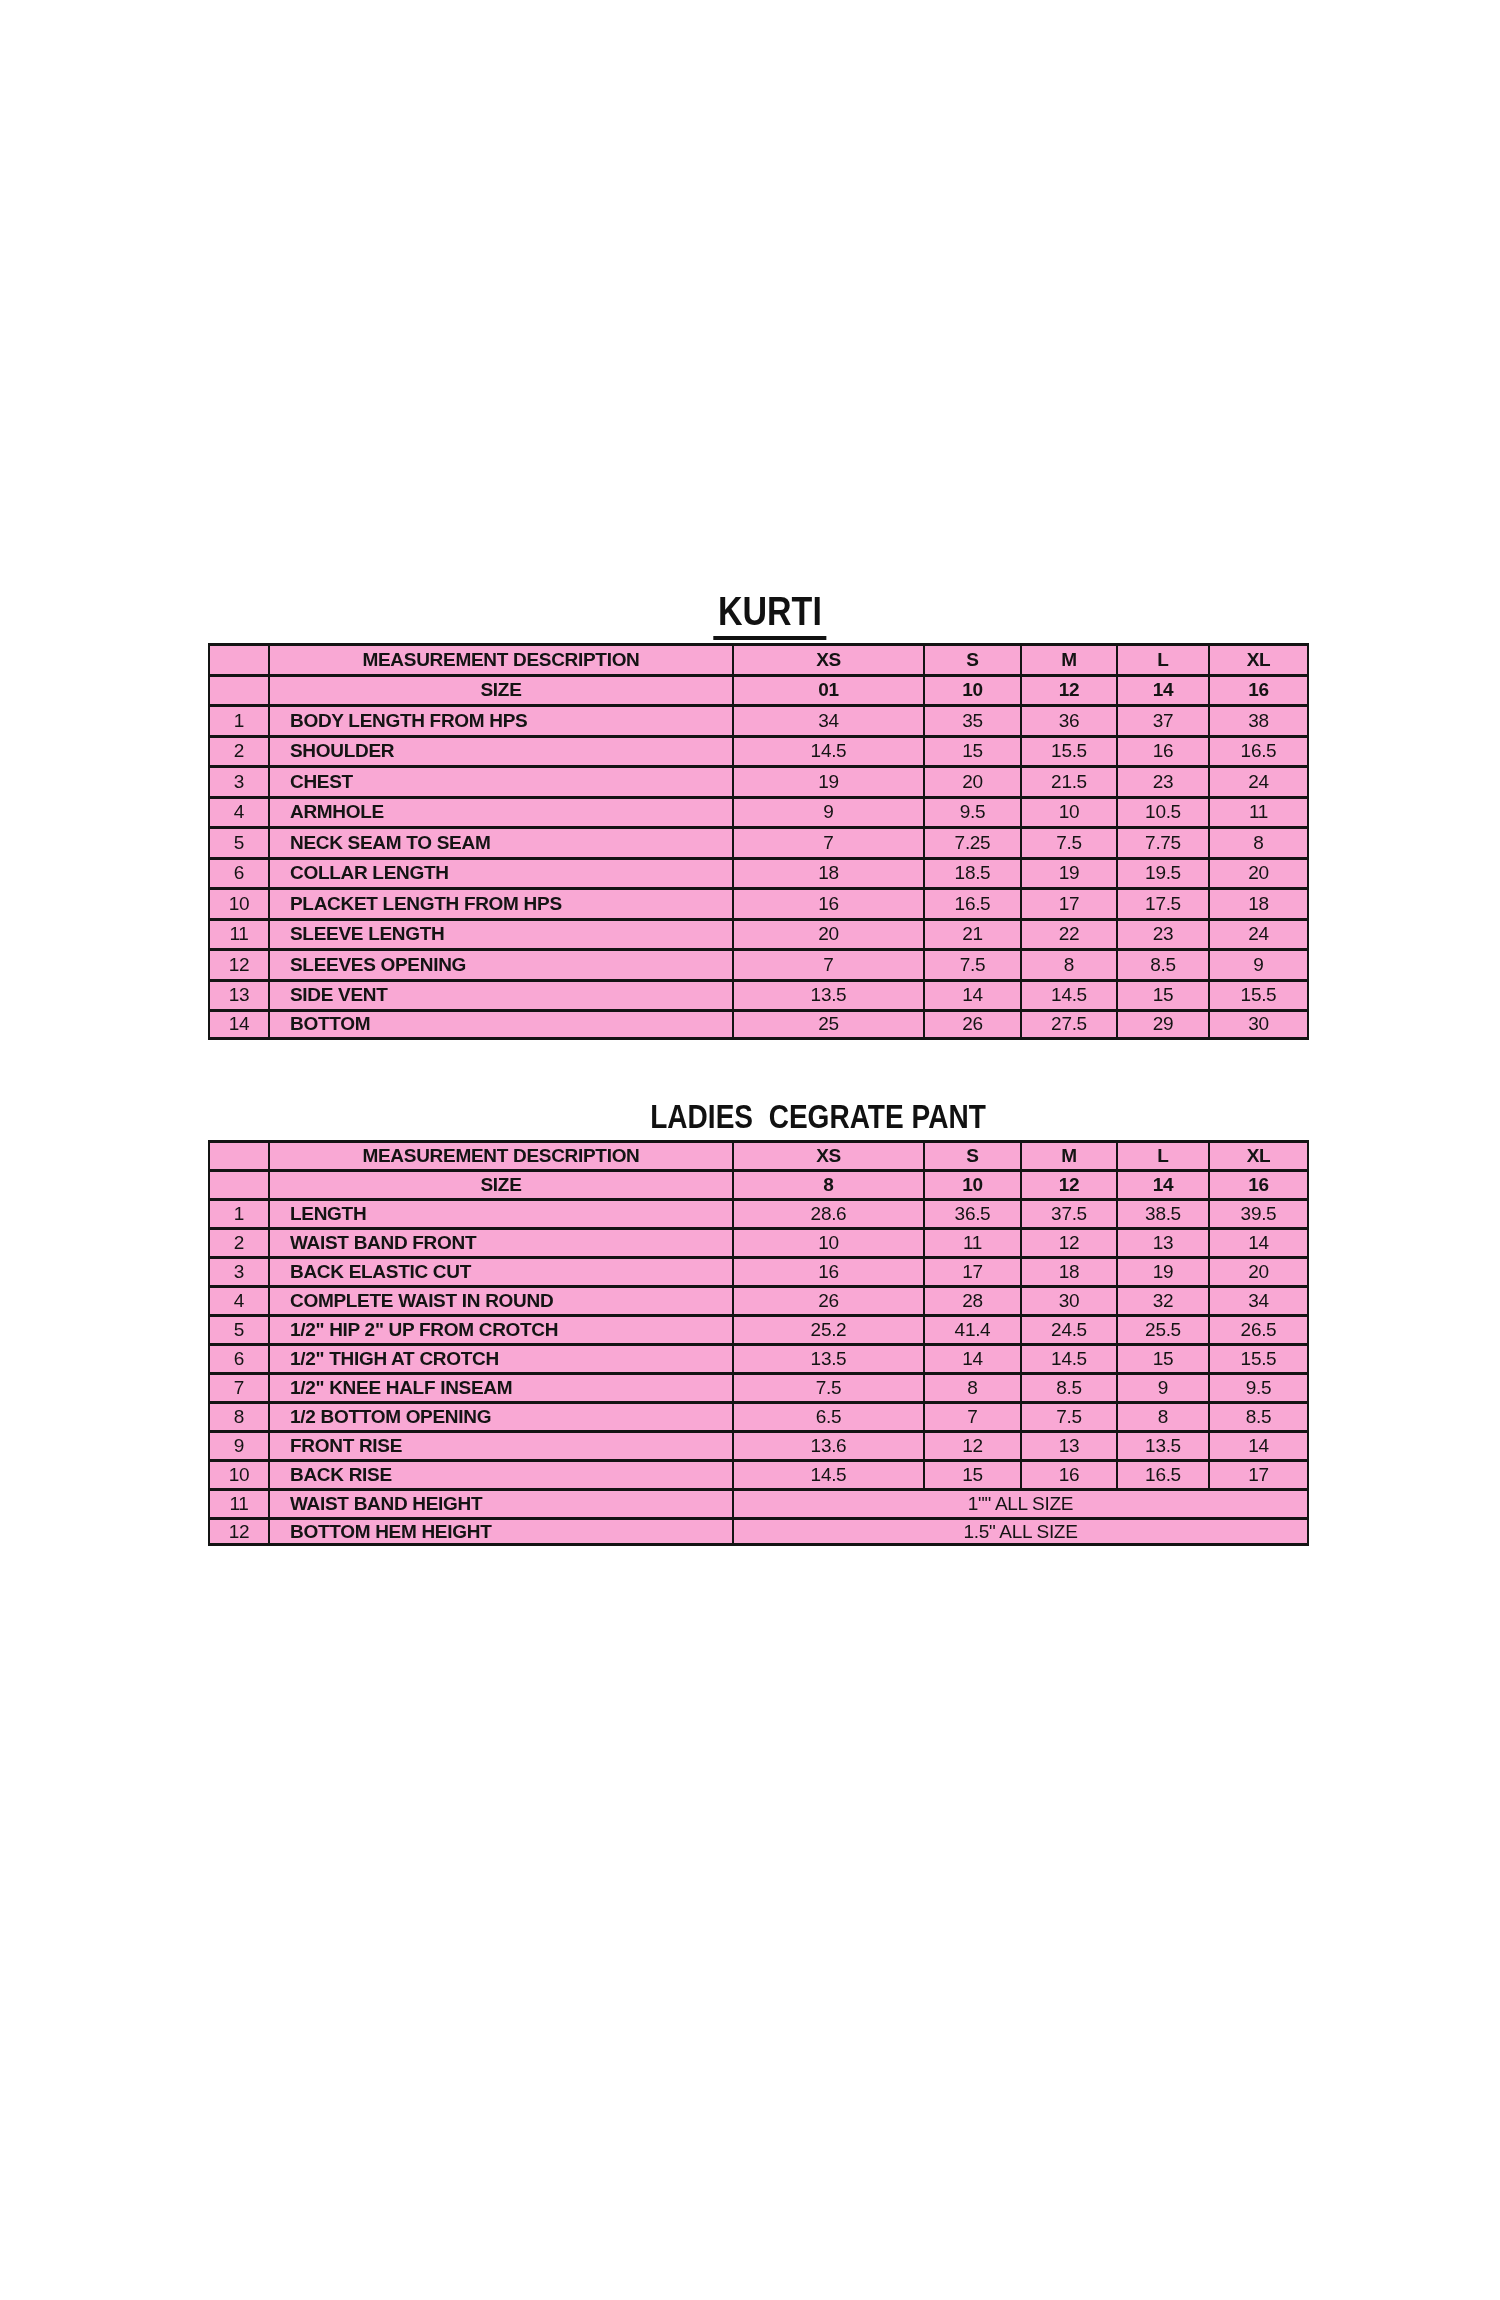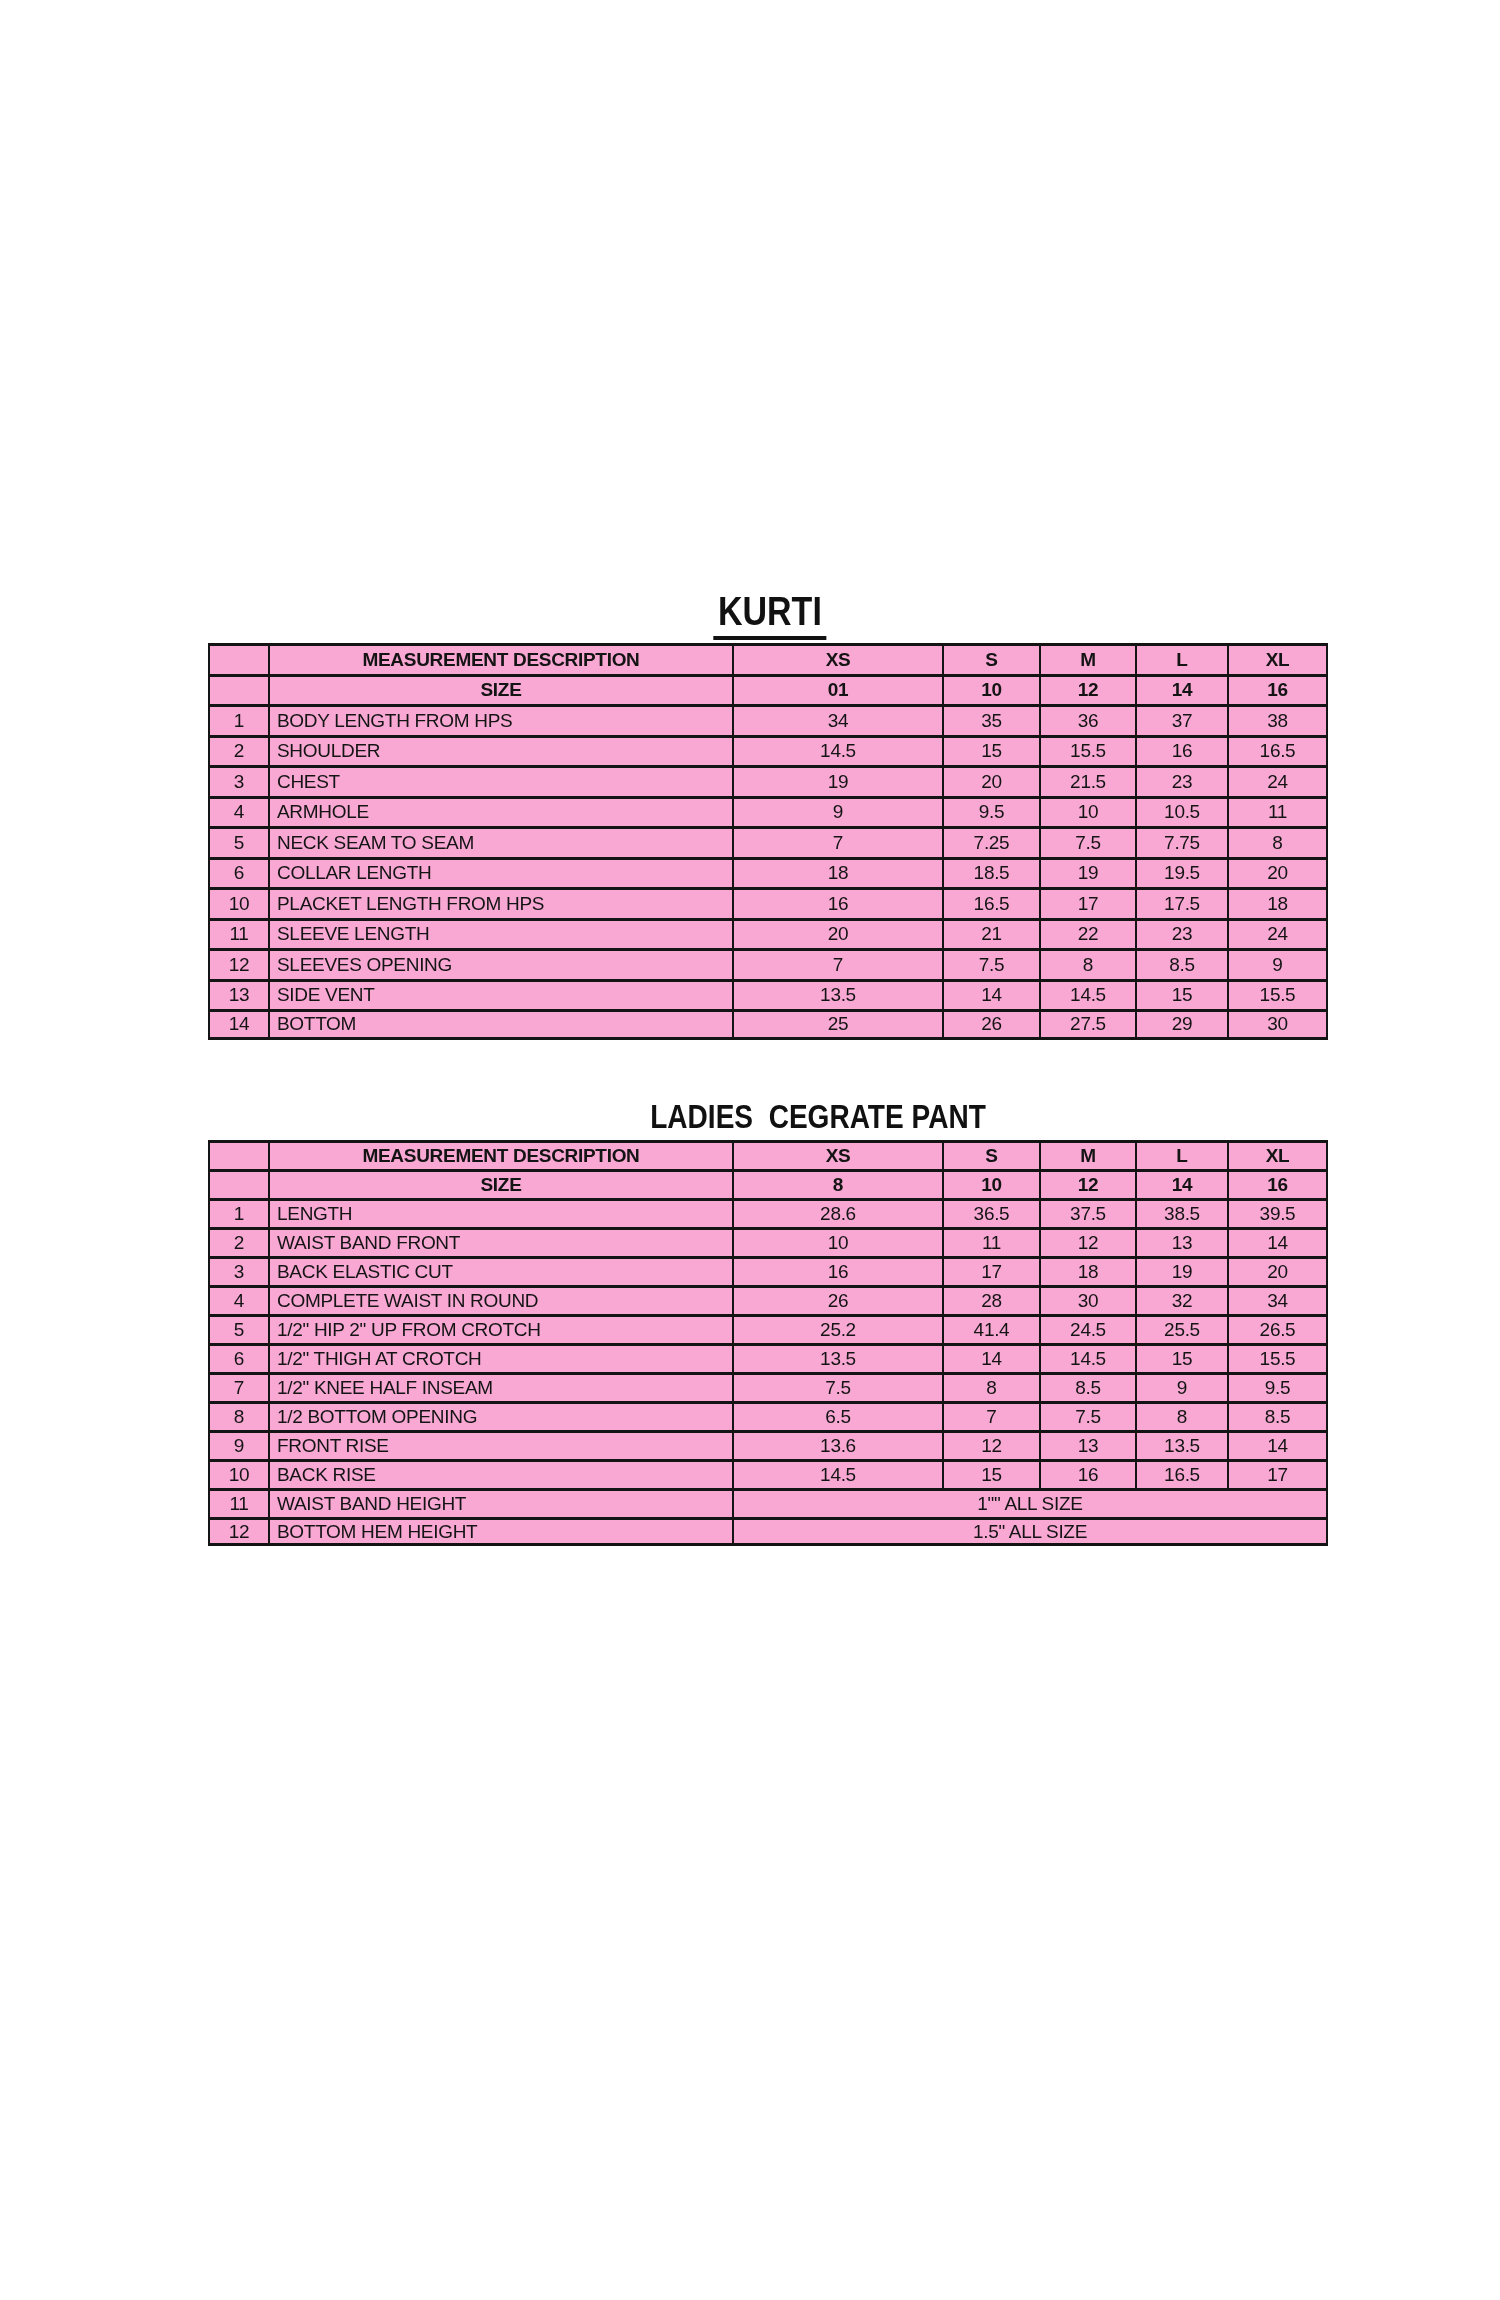--- a/index.html
+++ b/index.html
@@ -75,26 +75,26 @@
     color: var(--ink);
     text-align: center;
     vertical-align: middle;
     padding: 0;
     overflow: hidden;
   }
   .size-table th { font-weight: 700; }
   .size-table td { font-weight: 400; }
   .size-table th:last-child, .size-table td:last-child { border-right: 2px solid var(--ink); margin-top: 12px; }
   .size-table tbody tr:last-child th, .size-table tbody tr:last-child td { border-bottom: 3px solid var(--ink); }
-  .size-table td.desc { text-align: left; padding-left: 7px; }
+  .size-table td.desc { text-align: left; padding-left: 20px; font-weight: bold; }
   #table1 tr { height: 30.5px; }
   #table2 tr { height: 29px; }
   .c0 { width: 60px; }
   .c1 { width: 464px; }
-  .c2 { width: 210px; }
+  .c2 { width: 191px; }
   .c3 { width: 97px; }
   .c4 { width: 96px; }
   .c5 { width: 92px; }
   .c6 { width: 101px; }
 </style>
 </head>
 <body>
 
 <div class="page">
 

